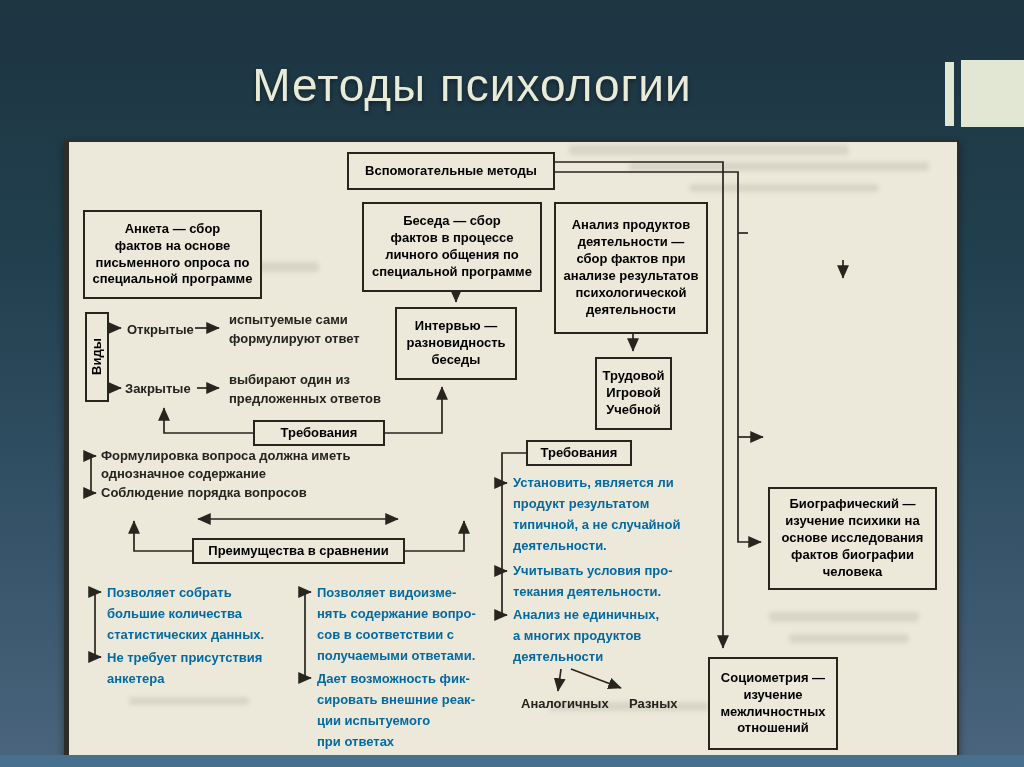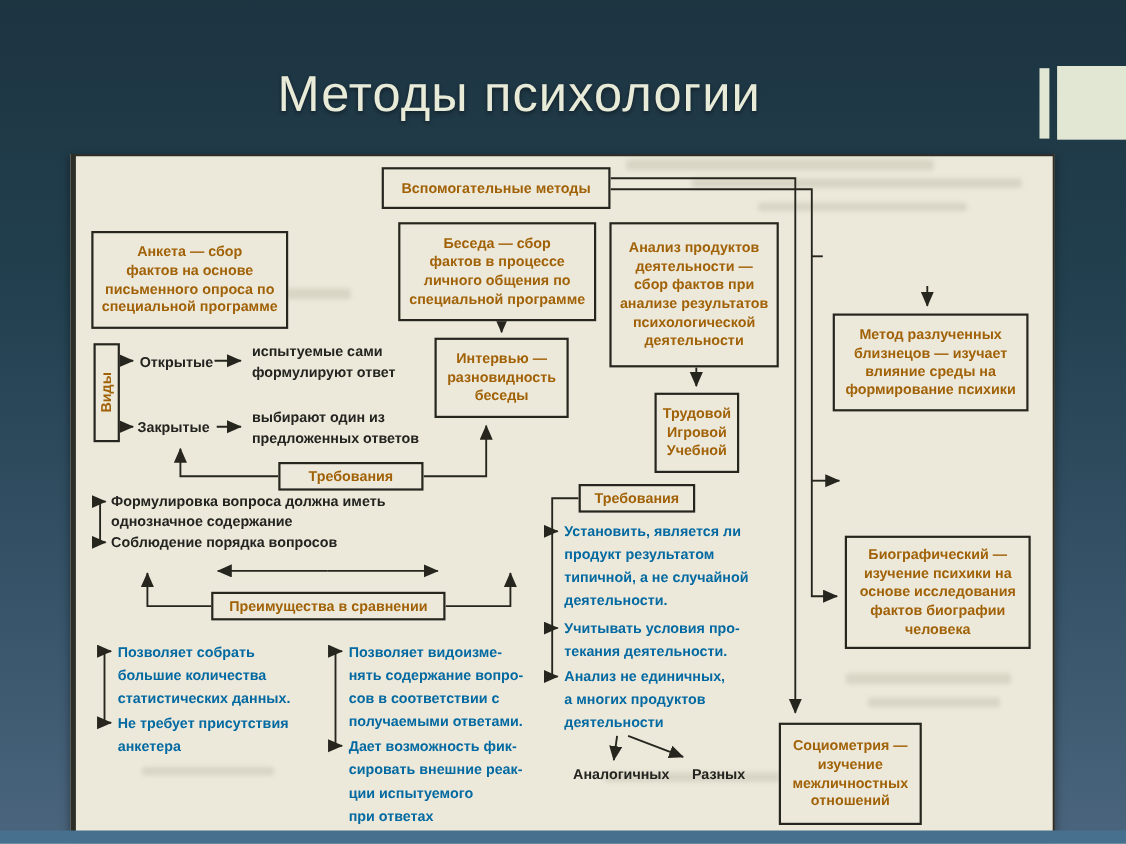--- a/index.html
+++ b/index.html
@@ -17,21 +17,21 @@
   .scan{position:absolute;left:64px;top:140px;width:888px;height:616px;
         background:#ece9db;
         border:2px solid #2e2e28;border-left-width:5px;box-sizing:content-box;
         box-shadow:0 3px 8px rgba(0,0,0,.4);}
   .smudge{position:absolute;background:rgba(148,146,122,.22);filter:blur(2px);
           border-radius:3px;}
   svg.connectors{position:absolute;left:0;top:0;}
   svg.connectors path{stroke:#26261f;stroke-width:1.7;fill:none;}
   .dbox{position:absolute;border:2px solid #26261f;background:#ece9db;
         display:flex;align-items:center;justify-content:center;text-align:center;
-        font-size:13px;font-weight:700;line-height:1.3;color:#a16207;
+        font-size:13px;font-weight:700;line-height:1.3;color:#000000;
         white-space:pre-line;box-sizing:border-box;padding:1px 2px;}
   .vbox{writing-mode:vertical-rl;transform:rotate(180deg);}
   .dlabel{position:absolute;font-size:13px;font-weight:700;line-height:19px;
           color:#23231f;white-space:pre-line;}
   .ditem{position:absolute;font-size:13px;font-weight:700;line-height:21px;
          color:#0369a1;white-space:pre-line;}
 </style>
 </head>
 <body>
 
@@ -107,24 +107,20 @@
 анализе результатов
 психологической
 деятельности</div>
     <div class="dbox vbox" style="left:16px;top:170px;width:24px;height:90px">Виды</div>
     <div class="dbox" style="left:326px;top:165px;width:122px;height:73px">Интервью —
 разновидность
 беседы</div>
     <div class="dbox" style="left:526px;top:215px;width:77px;height:73px">Трудовой
 Игровой
 Учебной</div>
-    <div class="dbox" style="left:688px;top:143px;width:178px;height:89px">Метод разлученных
-близнецов — изучает
-влияние среды на
-формирование психики</div>
     <div class="dbox" style="left:184px;top:278px;width:132px;height:26px">Требования</div>
     <div class="dbox" style="left:457px;top:298px;width:106px;height:26px">Требования</div>
     <div class="dbox" style="left:699px;top:345px;width:169px;height:103px">Биографический —
 изучение психики на
 основе исследования
 фактов биографии
 человека</div>
     <div class="dbox" style="left:123px;top:396px;width:213px;height:26px">Преимущества в сравнении</div>
     <div class="dbox" style="left:639px;top:515px;width:130px;height:93px">Социометрия —
 изучение

